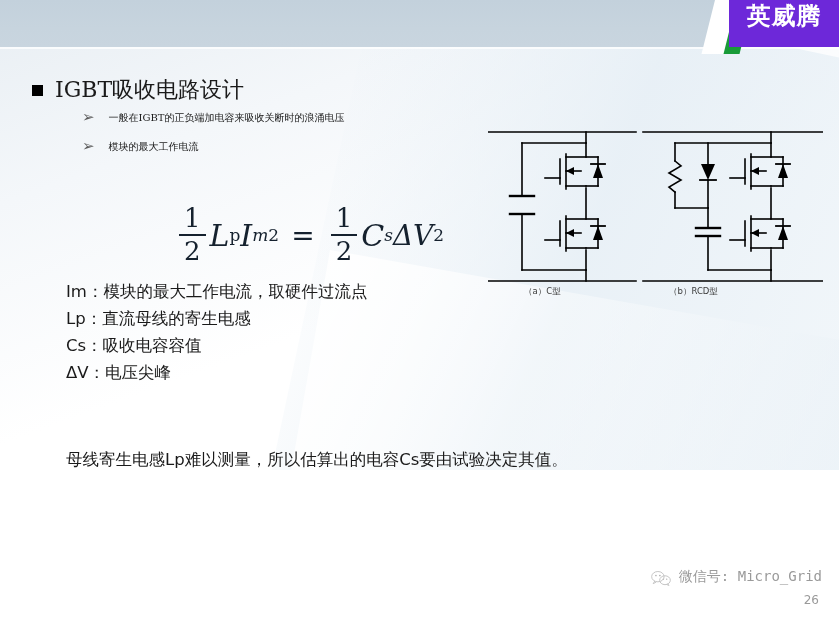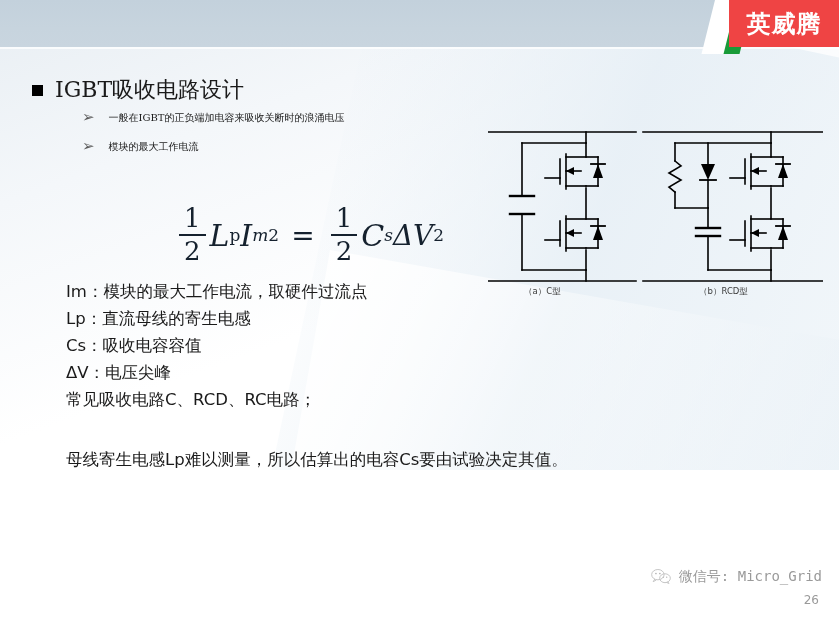--- a/index.html
+++ b/index.html
@@ -39,22 +39,22 @@
   .header-band{
     position:absolute;left:0;top:0;width:839px;height:47px;
     background:linear-gradient(180deg,#c3d1dc 0%,#c7d4de 60%,#c9d5df 100%);
   }
   .header-underline{
     position:absolute;left:0;top:47px;width:839px;height:2px;
     background:rgba(255,255,255,0.75);
   }
   .logo-block{
     position:absolute;right:0;top:0;width:110px;height:47px;
-    background:#ef4444;
-    display:flex;align-items:center;justify-content:center;
+    background:#6d28d9;
+    display:flex;align-items:flex-start;justify-content:center;
   }
   .logo-slash{
     position:absolute;right:100px;top:-6px;width:30px;height:60px;
     background:#ffffff;
     transform:skewX(-14deg);
   }
   .logo-slash2{
     position:absolute;right:92px;top:-6px;width:16px;height:60px;
     background:#199b38;
     transform:skewX(-14deg);
@@ -114,26 +114,26 @@
   }
 
   
   .circuits{position:absolute;left:488px;top:126px;width:335px;height:185px;}
   .cap-row{position:absolute;left:488px;top:286px;width:335px;}
   .cap{
     position:absolute;font-size:8.5px;color:#3a3a3a;
     font-family:"DejaVu Sans","Liberation Sans",sans-serif;white-space:nowrap;
   }
   .cap-a{left:36px;}
-  .cap-b{left:211px;}
+  .cap-b{left:181px;}
 
   
   .watermark{
     position:absolute;right:17px;bottom:38px;
-    display:flex;align-items:flex-start;gap:7px;
+    display:flex;align-items:flex-end;gap:7px;
     color:#9a9a9a;font-size:14px;
     font-family:"DejaVu Sans Mono","Liberation Mono",monospace;
     white-space:nowrap;
   }
   .wm-icon{width:22px;height:16px;opacity:.75;}
   .page-no{
     position:absolute;right:20px;bottom:17px;
     color:#9a9a9a;font-size:12px;
     font-family:"DejaVu Sans","Liberation Sans",sans-serif;
     margin-left:10px;
@@ -192,21 +192,20 @@
       <span class="sub">s</span>
     <span class="delta">ΔV</span>
       <span class="sup">2</span>
   </div>
 
   <div class="defs">
     <div class="defline">Im：模块的最大工作电流，取硬件过流点</div>
     <div class="defline">Lp：直流母线的寄生电感</div>
     <div class="defline">Cs：吸收电容容值</div>
     <div class="defline">ΔV：电压尖峰</div>
-    <div class="defline">常见吸收电路C、RCD、RC电路；</div>
   </div>
 
   <div class="para">母线寄生电感Lp难以测量，所以估算出的电容Cs要由试验决定其值。</div>
 
   <div class="circuits">
     <svg width="335" height="185" viewBox="0 0 335 185">
       <g stroke="#000" stroke-width="1.6" fill="none" stroke-linecap="square">
 
         <g>
 

